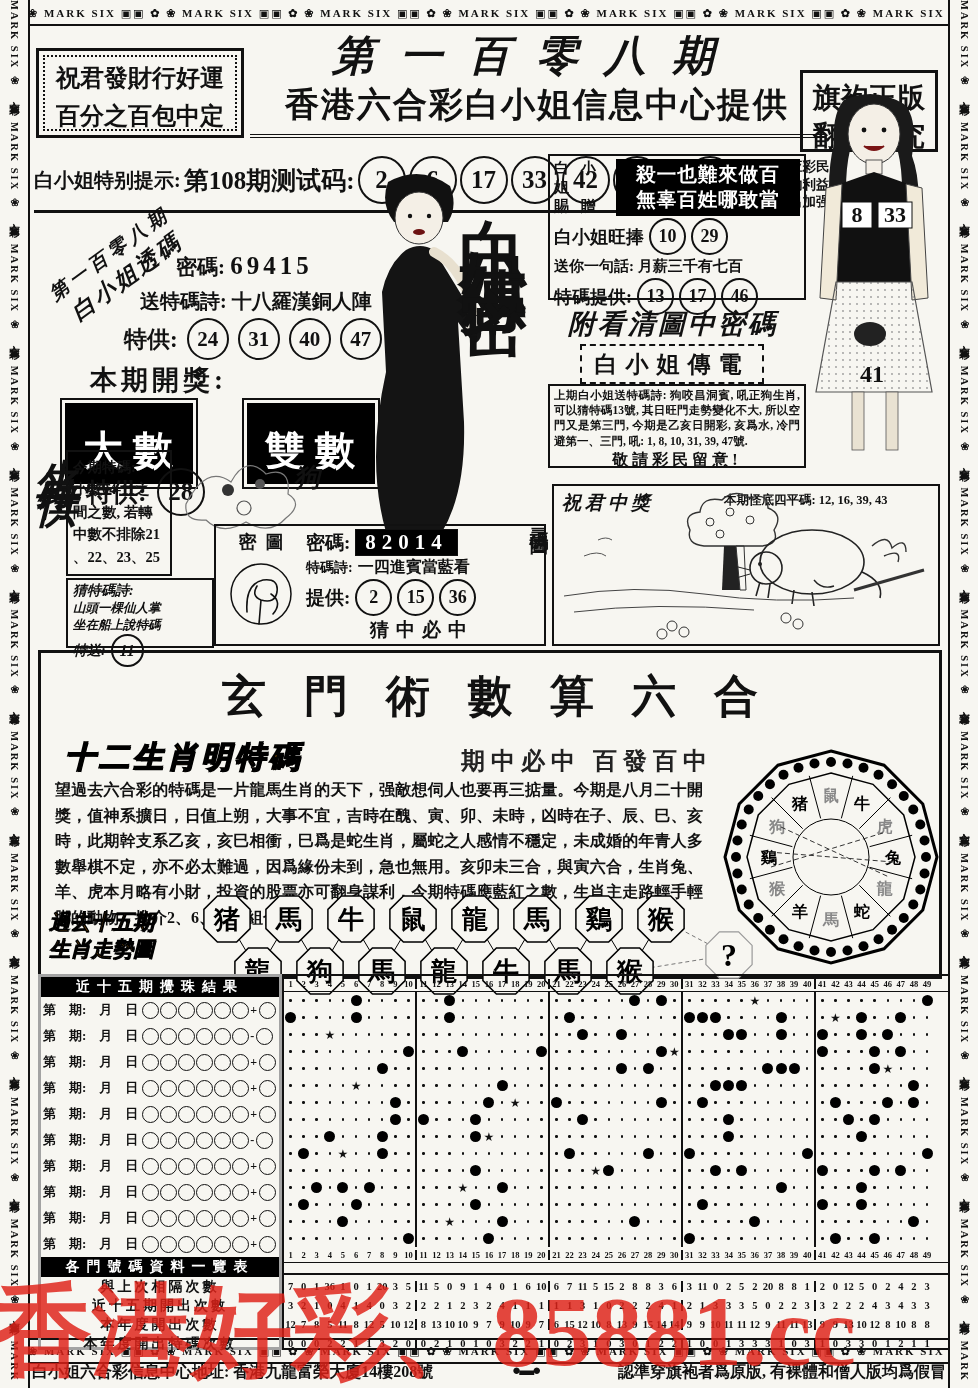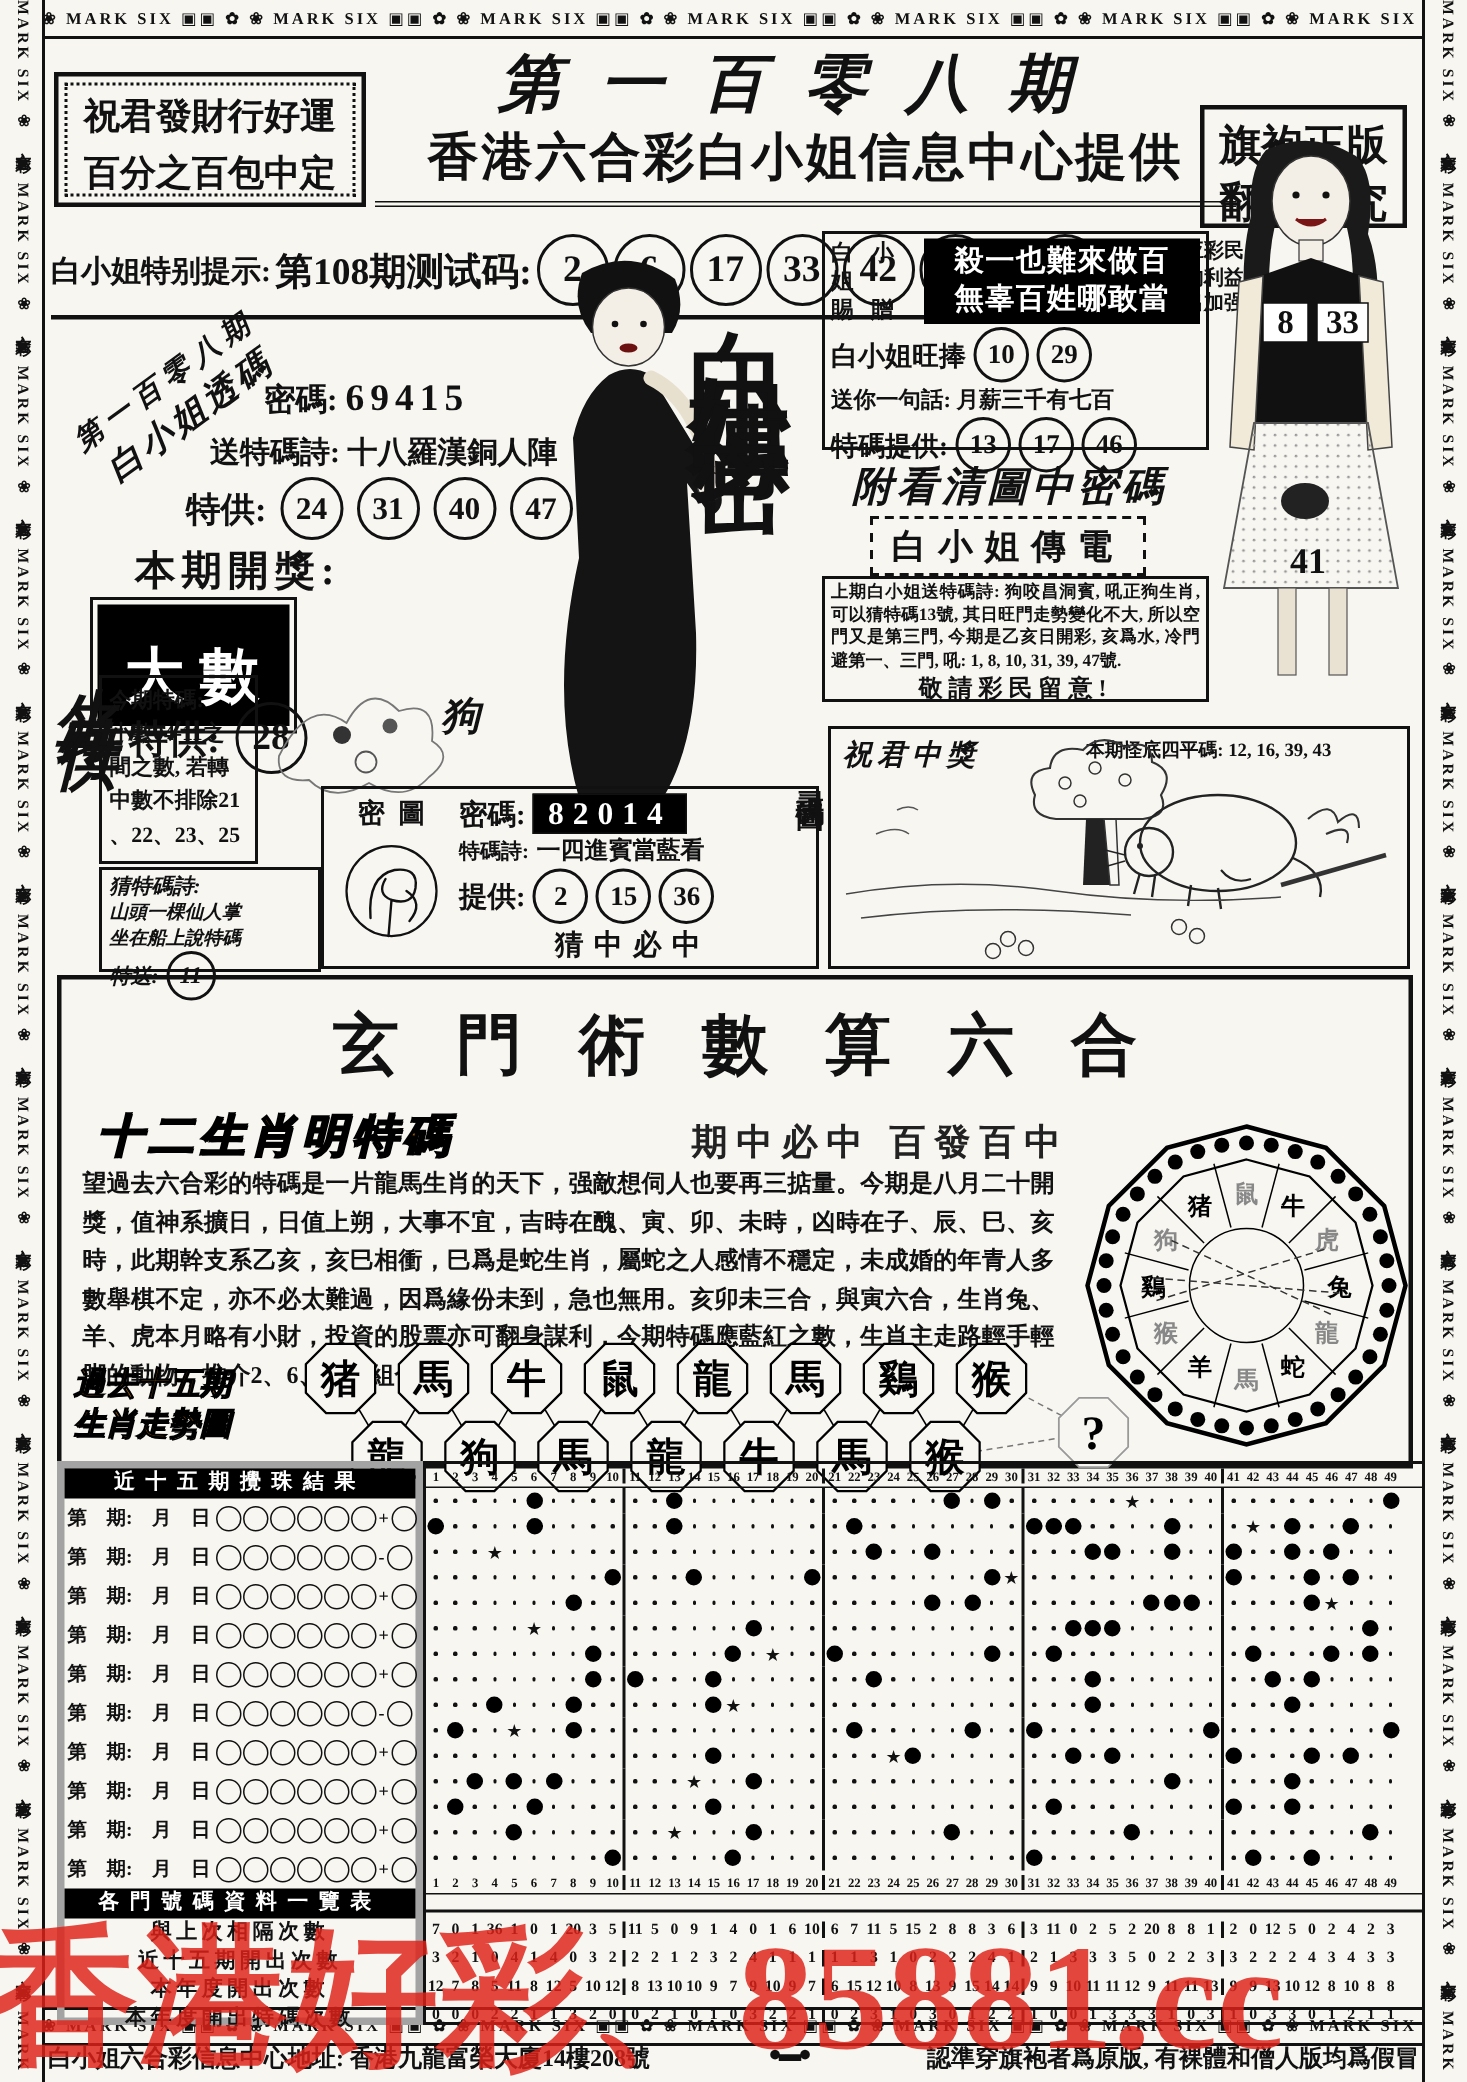--- a/index.html
+++ b/index.html
@@ -99,21 +99,21 @@
   .xm-title{position:absolute;left:0;top:14px;width:100%;text-align:center;font-size:44px;font-weight:900;
             letter-spacing:38px;padding-left:38px;box-sizing:border-box;white-space:nowrap;}
   .outline-txt{color:#a16207;-webkit-text-stroke:1.4px #000;text-shadow:1px 1px 0 #000;}
   .xm-sub-l{position:absolute;left:24px;top:84px;font-size:30px;font-weight:900;font-style:italic;letter-spacing:4px;}
   .xm-sub-r{position:absolute;left:420px;top:92px;font-size:24px;font-weight:900;letter-spacing:6px;color:#222;}
   .xm-para{position:absolute;left:14px;top:124px;width:648px;font-size:16px;font-weight:600;line-height:1.6;text-align:justify;}
   .trend-lab{position:absolute;left:8px;top:256px;font-size:21px;font-weight:400;font-style:italic;line-height:1.3;}
   .zigzag{position:absolute;left:148px;top:238px;}
   .wheel{position:absolute;left:680px;top:90px;}
   
-  .lt{left:10px;top:948px;width:244px;height:376px;border:5px solid #a3a3a3;box-sizing:border-box;}
+  .lt{left:10px;top:948px;width:244px;height:376px;border:3px solid #a3a3a3;box-sizing:border-box;}
   .lt-bar{background:#000;color:#fff;font-size:14px;font-weight:700;text-align:center;letter-spacing:7px;height:20px;line-height:20px;}
   .res-row{height:26px;display:flex;align-items:center;padding:0 2px;}
   .res-label{font-size:13px;font-weight:700;white-space:nowrap;margin-right:3px;}
   .res-circles{display:flex;align-items:center;}
   .rc{width:17px;height:17px;border:1.5px solid #111;border-radius:50%;margin:0 0.5px;flex:none;box-sizing:border-box;}
   .res-sign{font-size:12px;font-weight:900;margin:0 1px;}
   .st-row{height:19px;line-height:19px;text-align:center;font-size:14px;font-weight:900;letter-spacing:3px;white-space:nowrap;}
   .mx{left:254px;top:948px;width:668px;height:376px;border:2px solid #111;border-left:2px solid #111;box-sizing:border-box;overflow:hidden;}
   .mx-row{display:flex;}
   .mx-group{display:flex;flex:none;}
@@ -220,20 +220,23 @@
     <div class="abs tg-line">
       <span>特供:</span>
       <span class="circ c38">24</span>
       <span class="circ c38">31</span>
       <span class="circ c38">40</span>
       <span class="circ c38">47</span>
     </div>
     <div class="abs open-line">本期開獎:</div>
     <div class="abs tagbox tag1">
       <div class="in">大數</div>
+    </div>
+    <div class="abs tagbox tag2">
+      <div class="in">雙數</div>
     </div>
     <div class="abs tg2-line">
       <span>特供:</span>
       <span class="circ c44">28</span>
     </div>
     <div class="abs note-box">
       <div>今期特碼:</div>
       <div>小數04-11之</div>
       <div>間之數, 若轉</div>
       <div>中數不排除21</div>

